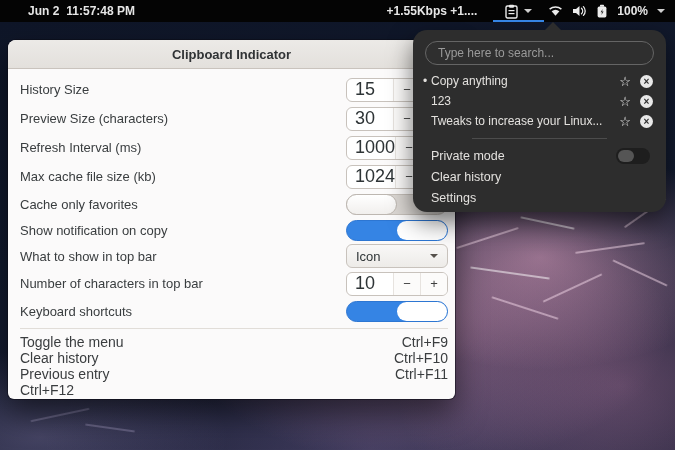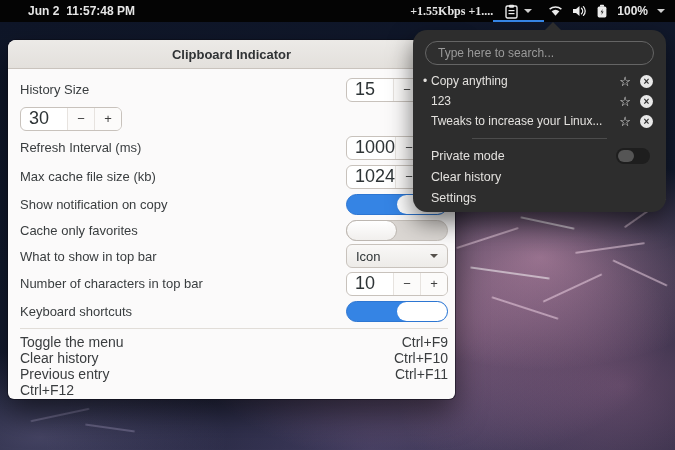--- a/index.html
+++ b/index.html
@@ -18,21 +18,21 @@
   .mesh-line{position:absolute;height:2px;border-radius:2px;
     background:rgba(255,228,244,.45);filter:blur(.7px);}
   .mesh-line.bright{background:rgba(255,255,255,.5);}
   .mesh-line.dim{background:rgba(200,190,230,.28);}
   
   .topbar{position:absolute;left:0;top:0;width:675px;height:22px;background:#040404;
     color:#e6e6e6;font-size:12px;font-weight:700;display:flex;align-items:center;
     justify-content:space-between;z-index:30;}
   .clock{display:flex;gap:7px;padding-left:28px;align-items:center;height:100%;}
   .tb-right{display:flex;align-items:center;height:100%;}
-  .net{font-family:Liberation Serif, serif;}
+  .net{margin-right:16px;}
   .tb-btn{display:flex;align-items:center;gap:6px;height:100%;padding:0 12px;
     box-sizing:border-box;}
   .tb-btn.active{border-bottom:2px solid #3584e4;padding-top:2px;}
   .caret-down{width:0;height:0;border-left:4px solid transparent;
     border-right:4px solid transparent;border-top:4px solid #cfcfcf;}
   .sys{display:flex;align-items:center;gap:9px;padding:0 10px 0 4px;height:100%;}
   .tb-ico svg{display:block;}
   
   .panel{position:absolute;left:413px;top:30px;width:253px;height:182px;
     background:#2d2d2d;border-radius:14px;z-index:20;
@@ -205,20 +205,21 @@
       <div class="row h29">
         <span class="lbl">History Size</span>
         <span class="spin">
           <span class="val">15</span>
           <span class="sbtn">−</span>
           <span class="sbtn">+</span>
         </span>
       </div>
 
       <div class="row h29">
+        <span class="lbl">Preview Size (characters)</span>
         <span class="spin">
           <span class="val">30</span>
           <span class="sbtn">−</span>
           <span class="sbtn">+</span>
         </span>
       </div>
 
       <div class="row h29">
         <span class="lbl">Refresh Interval (ms)</span>
         <span class="spin">
@@ -227,33 +228,33 @@
           <span class="sbtn">+</span>
         </span>
       </div>
 
       <div class="row h29">
         <span class="lbl">Max cache file size (kb)</span>
         <span class="spin">
           <span class="val">1024</span>
           <span class="sbtn">−</span>
           <span class="sbtn">+</span>
+        </span>
+      </div>
+
+      <div class="row h26">
+        <span class="lbl">Cache only favorites</span>
+        <span class="sw sw-off">
+          <span class="knob"></span>
         </span>
       </div>
 
       <div class="row h26">
         <span class="lbl">Show notification on copy</span>
         <span class="sw sw-on">
-          <span class="knob"></span>
-        </span>
-      </div>
-
-      <div class="row h26">
-        <span class="lbl">Cache only favorites</span>
-        <span class="sw sw-off">
           <span class="knob"></span>
         </span>
       </div>
 
       <div class="row h26">
         <span class="lbl">What to show in top bar</span>
         <span class="dd">
           <span class="dlbl">Icon</span>
           <span class="dd-caret"></span>
         </span>

